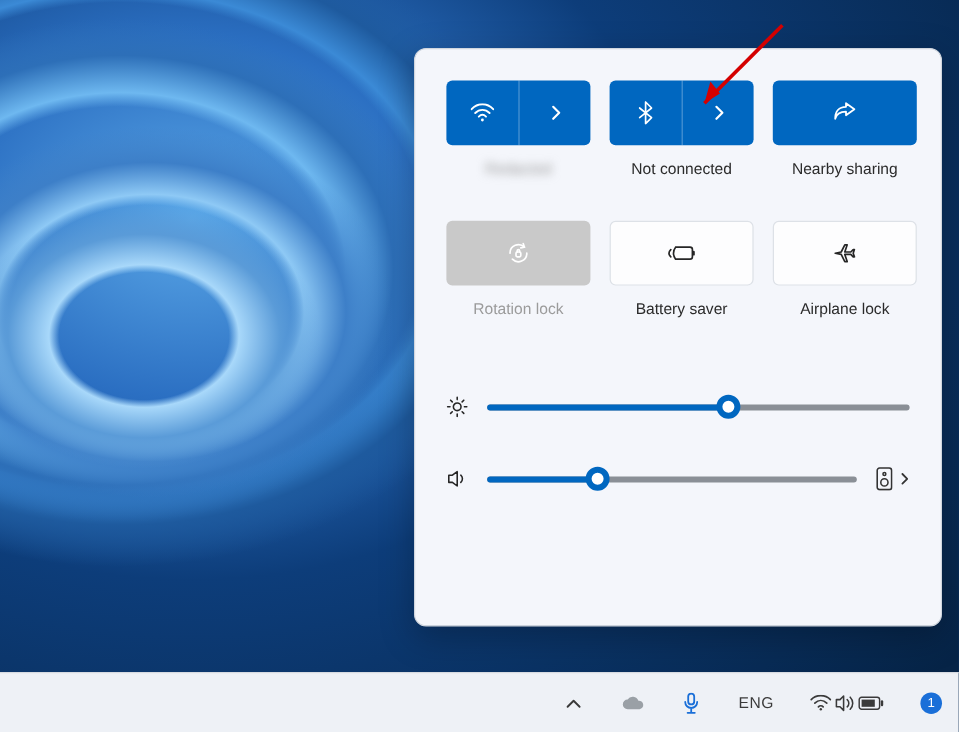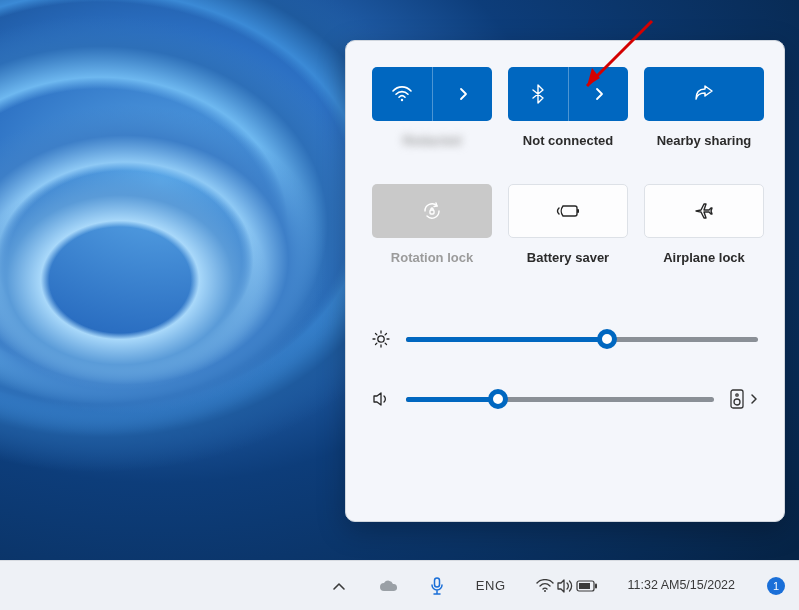--- a/index.html
+++ b/index.html
@@ -19,21 +19,21 @@
       background: radial-gradient(ellipse, transparent 30%, #8ec9f5 33%, #3d7fc8 42%, transparent 52%); }
     .swirl4 { width: 400px; height: 300px; left: -80px; top: 130px;
       background: radial-gradient(ellipse, transparent 25%, #a8d8fa 28%, #5a9bd8 40%, transparent 52%); }
 
     .panel {
       position: absolute; right: 14px; top: 40px; width: 440px; height: 482px;
       background: #f4f6fb; border-radius: 10px; border: 1px solid #d0d6de;
       box-shadow: 0 8px 28px rgba(0,0,0,.25);
       display: flex; flex-direction: column;
     }
-    .tiles { padding: 26px 10px 0 26px; font-weight: bold; }
+    .tiles { padding: 26px 10px 0 26px; }
     .tile-row { display: flex; gap: 16px; margin-bottom: 36px; }
     .tile-col { display: flex; flex-direction: column; align-items: center; width: 120px; }
     .tile {
       width: 120px; height: 54px; border-radius: 5px; display: flex; align-items: center; justify-content: center;
       cursor: pointer; position: relative;
     }
     .tile.active { background: #0067c0; }
     .tile.inactive { background: #fdfdfe; border: 1px solid #dde1e7; }
     .tile.disabled { background: #c9c9c9; }
     .tile.split { justify-content: flex-start; }
@@ -282,20 +282,16 @@
         </svg>
     </span>
     <span class="ico">
       <svg width="22" height="12" viewBox="0 0 22 12" fill="none" stroke="currentColor" stroke-width="1.2">
           <rect x="1" y="1" width="17" height="10" rx="2"></rect>
           <rect x="3" y="3" width="11" height="6" fill="currentColor" stroke="none"></rect>
           <rect x="19" y="3.5" width="2" height="5" rx="1" fill="currentColor" stroke="none"></rect>
         </svg>
     </span>
   </div>
-  <div class="tb-item tb-clock">
-    <div>11:32 AM</div>
-    <div>5/15/2022</div>
-  </div>
   <div class="tb-item">
     <div class="tb-badge">1</div>
   </div>
 </div>
 
 </body></html>

